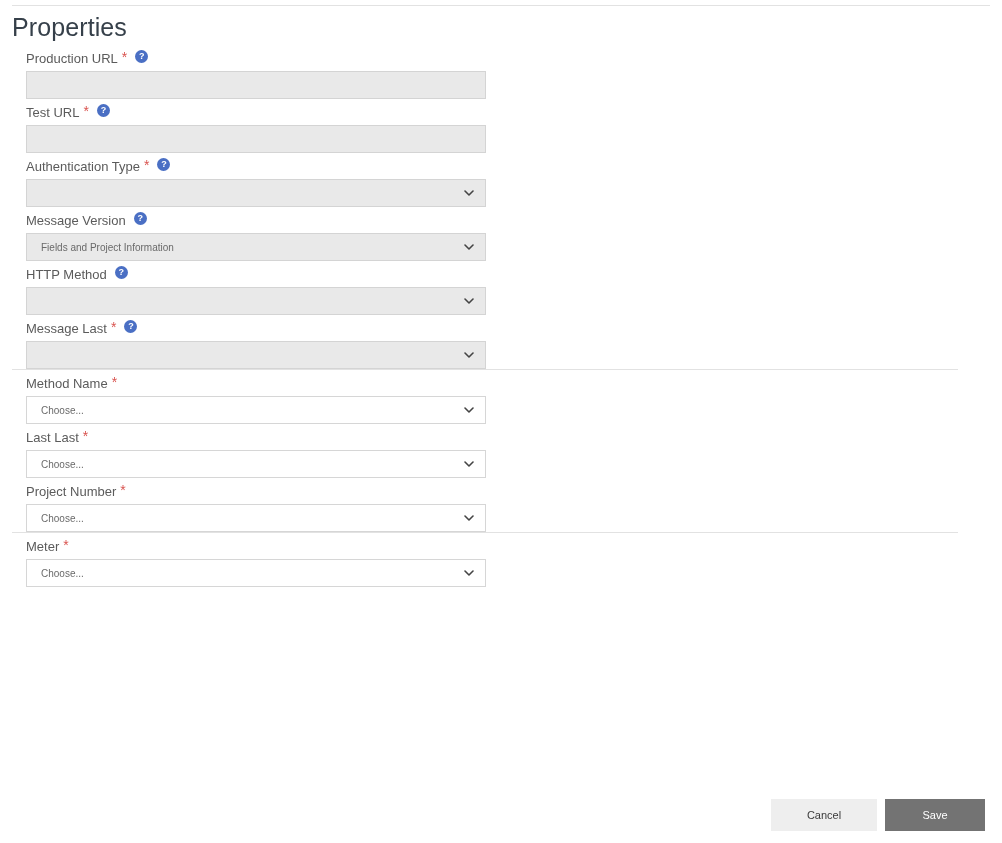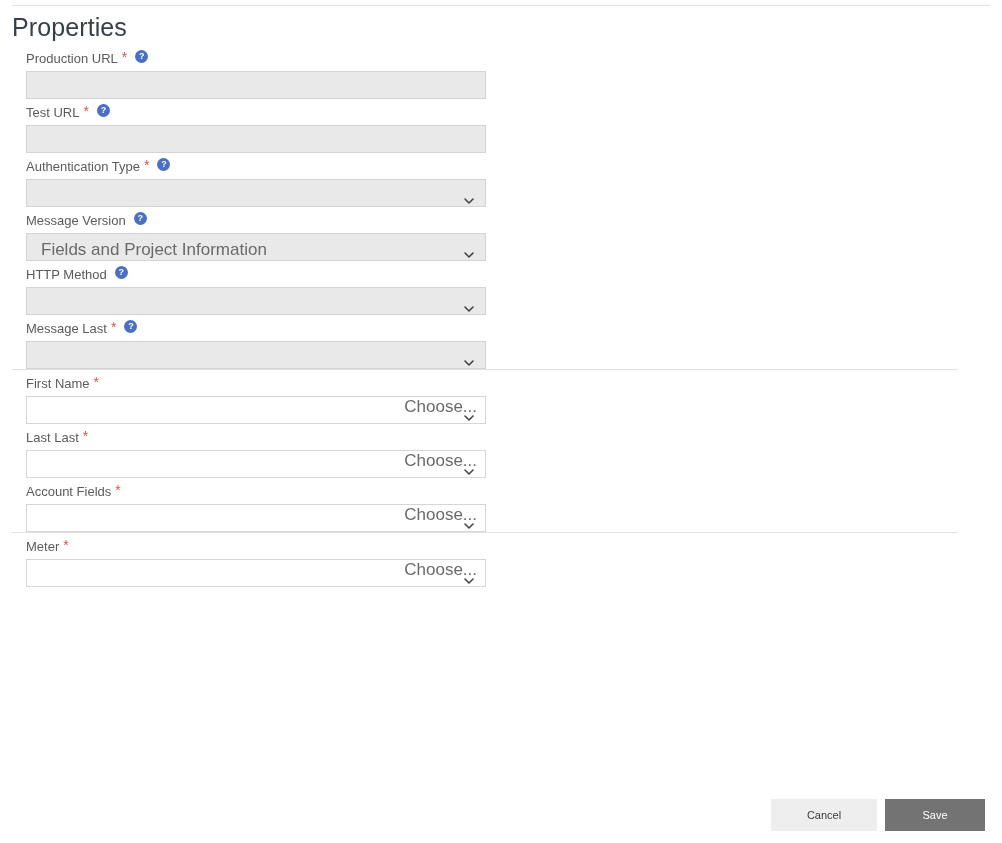--- a/index.html
+++ b/index.html
@@ -79,40 +79,39 @@
     margin-left: 8px;
     flex: 0 0 auto;
     font-family: "Liberation Sans", sans-serif;
     cursor: pointer;
   }
   .control {
     box-sizing: border-box;
     width: 460px;
     height: 28px;
     display: flex;
-    align-items: flex-end;
+    align-items: center;
     padding: 0 8px 0 14px;
-    font-size: 17px;
+    font-size: 10px;
     position: relative;
   }
   .control.text-disabled {
     background: #e9e9e9;
     border: 1px solid #d4d4d4;
     color: #666;
   }
   .control.select-disabled {
     background: #e9e9e9;
     border: 1px solid #d4d4d4;
     color: #6a6a6a;
   }
   .control.select-enabled {
     background: #ffffff;
     border: 1px solid #d6d6d6;
     color: #6a6a6a;
-    flex-direction: column;
   }
   .control .value {
     flex: 1 1 auto;
     overflow: hidden;
     text-overflow: ellipsis;
     white-space: nowrap;
   }
   .chev {
     flex: 0 0 auto;
     width: 10px;
@@ -239,21 +238,21 @@
                 <path d="M1 3 L5 7 L9 3" fill="none" stroke="#444" stroke-width="1.6" stroke-linecap="round" stroke-linejoin="round"></path>
               </svg>
             </span>
           </div>
         </div>
       </div>
       <div class="divider"></div>
       <div class="section">
         <div class="field">
           <div class="field-label">
-            <span>First Name</span>
+            <span>Method Name</span>
             <span class="req">*</span>
           </div>
           <div class="control select-enabled">
             <span class="value">Choose...</span>
             <span class="chev">
               <svg viewBox="0 0 10 10" width="10" height="10">
                 <path d="M1 3 L5 7 L9 3" fill="none" stroke="#444" stroke-width="1.6" stroke-linecap="round" stroke-linejoin="round"></path>
               </svg>
             </span>
           </div>
@@ -267,21 +266,21 @@
             <span class="value">Choose...</span>
             <span class="chev">
               <svg viewBox="0 0 10 10" width="10" height="10">
                 <path d="M1 3 L5 7 L9 3" fill="none" stroke="#444" stroke-width="1.6" stroke-linecap="round" stroke-linejoin="round"></path>
               </svg>
             </span>
           </div>
         </div>
         <div class="field">
           <div class="field-label">
-            <span>Account Fields</span>
+            <span>Project Number</span>
             <span class="req">*</span>
           </div>
           <div class="control select-enabled">
             <span class="value">Choose...</span>
             <span class="chev">
               <svg viewBox="0 0 10 10" width="10" height="10">
                 <path d="M1 3 L5 7 L9 3" fill="none" stroke="#444" stroke-width="1.6" stroke-linecap="round" stroke-linejoin="round"></path>
               </svg>
             </span>
           </div>

